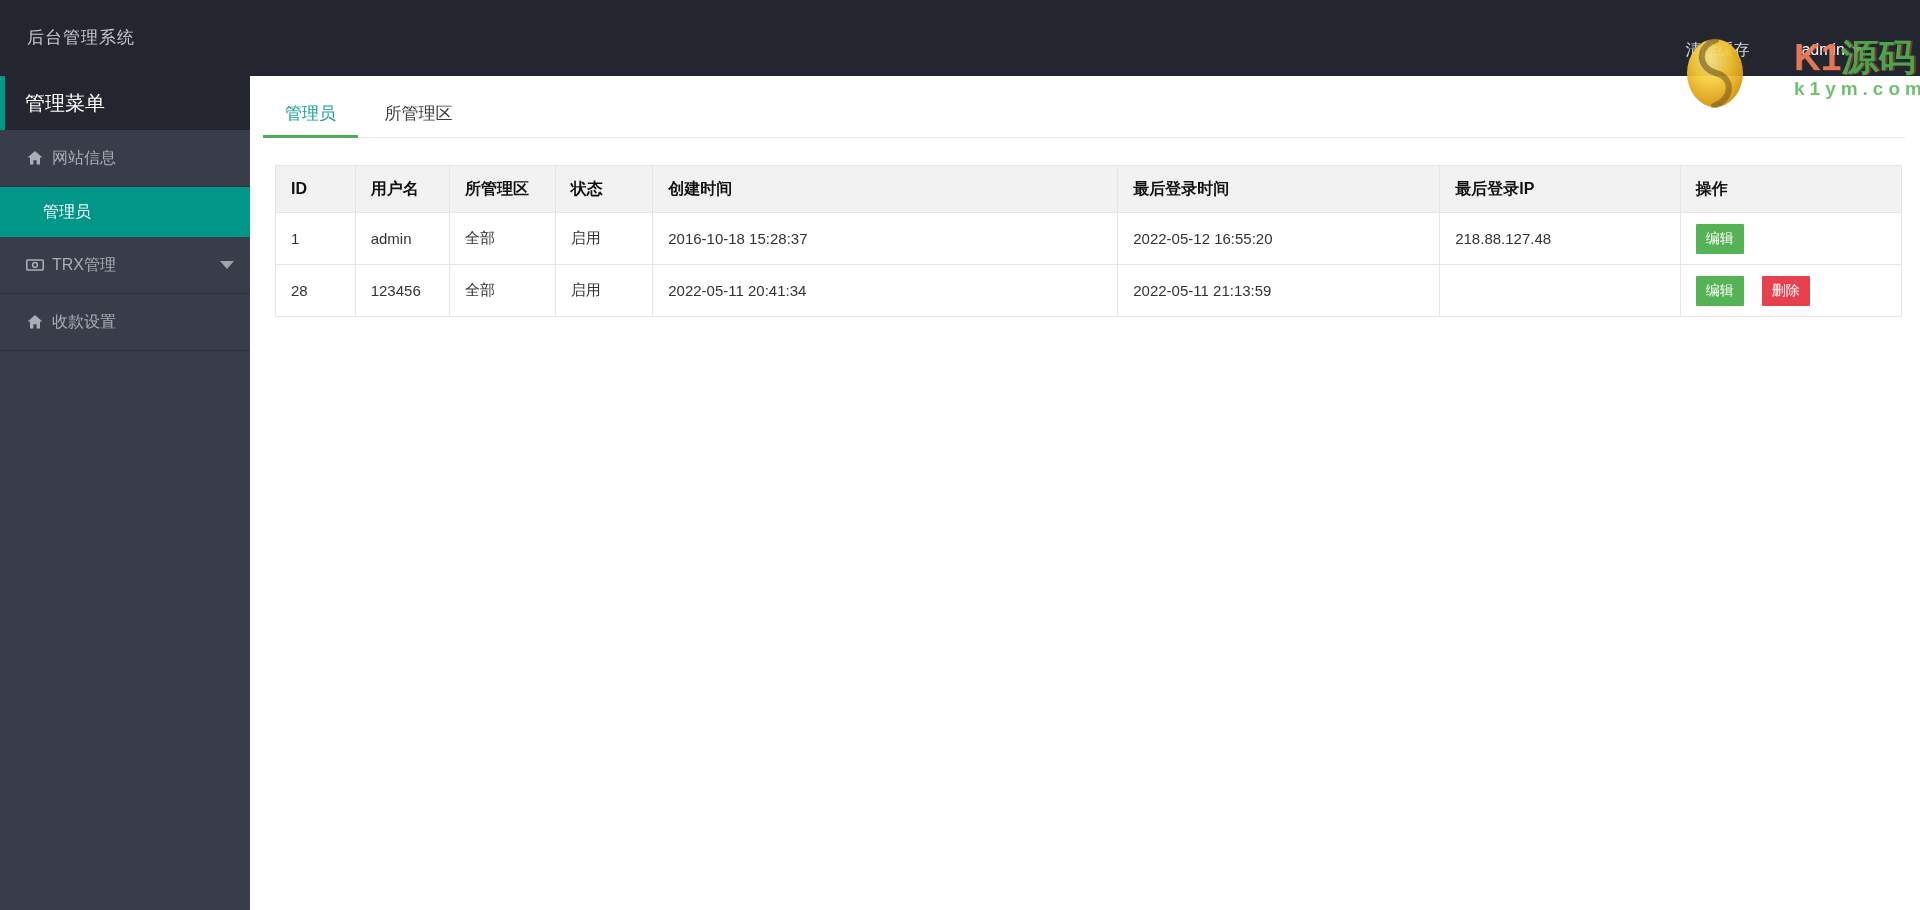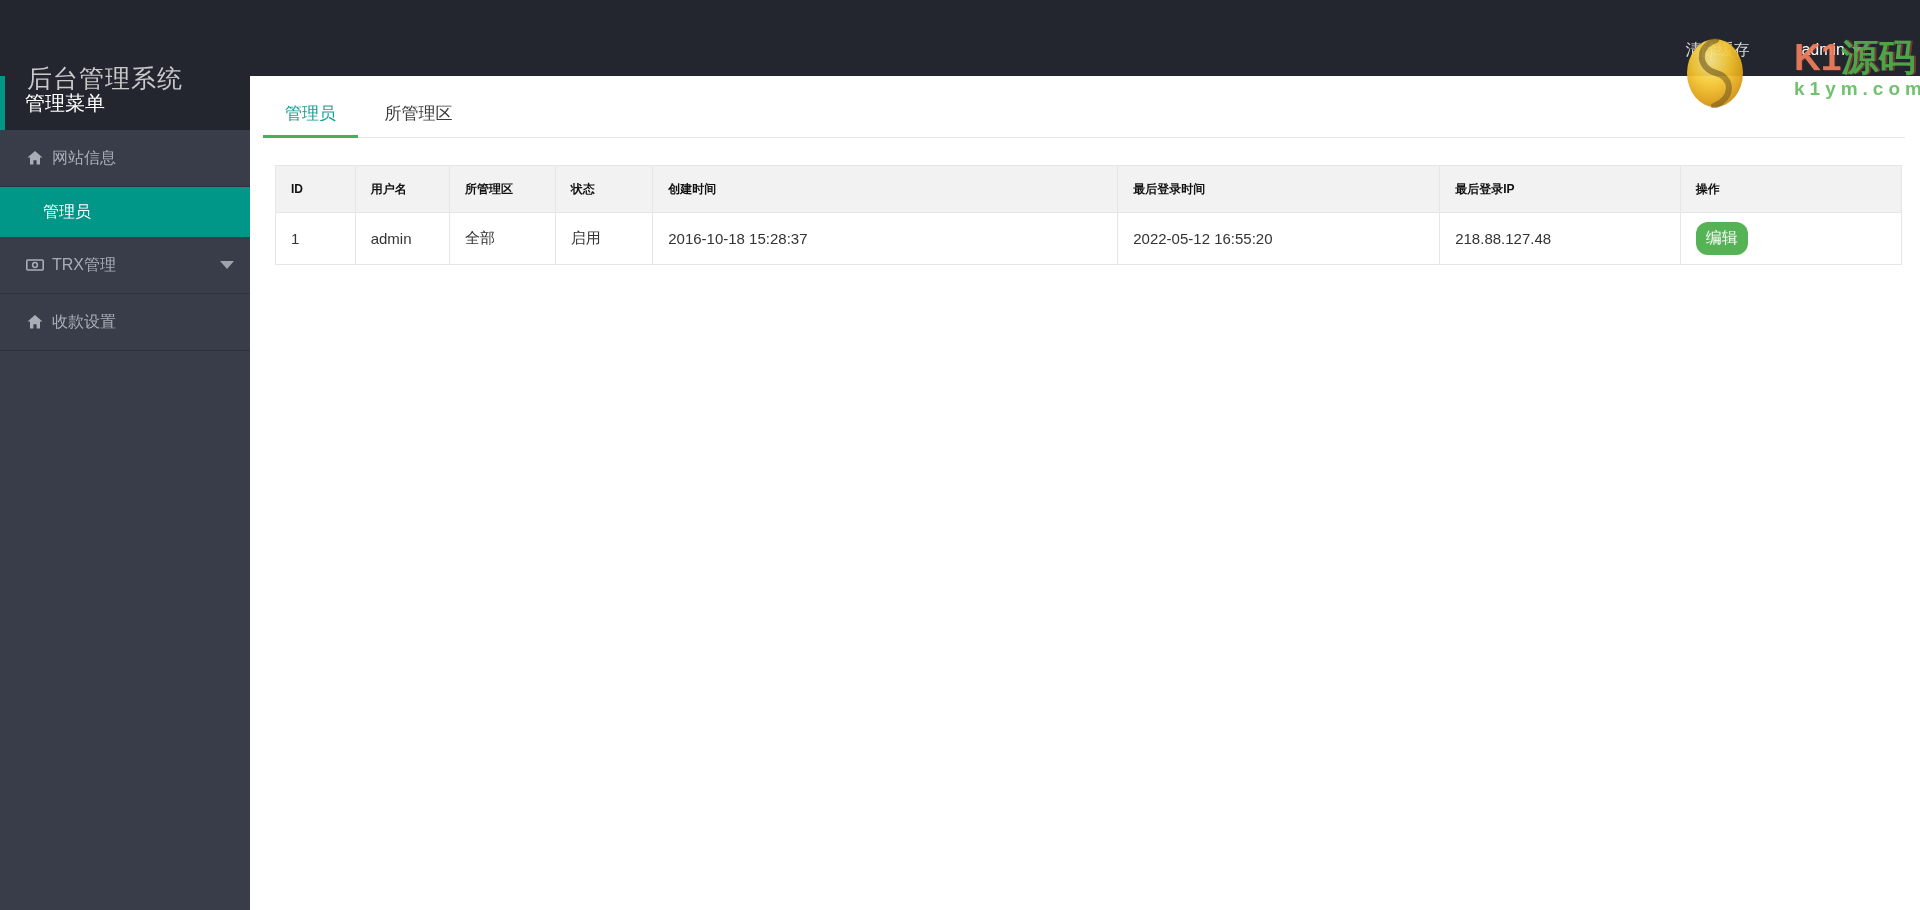--- a/index.html
+++ b/index.html
@@ -4,21 +4,21 @@
 <style>
   * { margin:0; padding:0; box-sizing:border-box; }
   html,body { width:1920px; height:910px; overflow:hidden; background:#fff;
     font-family:"Liberation Sans","DejaVu Sans",sans-serif; }
   body { position:relative; }
 
   
   .topbar { position:absolute; left:0; top:0; width:1920px; height:76px;
     background:#23262e; z-index:5; }
   .topbar-title { position:absolute; left:27px; top:0; line-height:76px;
-    font-size:25px; color:#c8c9cb; letter-spacing:1px;margin-top:40px; }
+    font-size:17px; color:#c8c9cb; letter-spacing:1px; }
   .topbar-right { position:absolute; right:58px; top:0; height:100px;
     display:flex; align-items:center; gap:52px; }
   .clear-cache { font-size:16px; color:#d6d7d9; cursor:pointer; text-decoration:none; }
   .admin-box { display:flex; align-items:center; font-size:16px; color:#fff; cursor:pointer; }
   .caret-down-sm { width:0; height:0; border-left:5px solid transparent;
     border-right:5px solid transparent; border-top:6px solid #9aa0a6; margin-left:7px; }
 
   
   .watermark { position:absolute; left:1686px; top:38px; z-index:50;
     display:flex; align-items:flex-start; opacity:.93; pointer-events:none;gap:40px; }
@@ -51,25 +51,25 @@
   .main { position:absolute; left:250px; top:76px; width:1670px; height:834px; background:#fff; }
   .tabbar { margin:14px 15px 0 13px; border-bottom:1px solid #e8e8e8; height:48px; }
   .tab { display:inline-block; vertical-align:top; position:relative; height:47px;
     line-height:47px; padding:0 22px; font-size:17px; color:#3a3a3a; cursor:pointer; }
   .tab.active { color:#12a095; }
   .tab.active::after { content:""; position:absolute; left:0; right:0; bottom:-1px;
     height:3px; background:#4cae5c; }
 
   table.grid { margin:27px 18px 0 25px; width:1627px; border-collapse:collapse; table-layout:fixed; }
   .grid th { height:47px; padding:0 15px; text-align:left; background:#f2f2f2;
-    border:1px solid #e6e6e6; font-size:12px; font-weight:700; color:#111; }
+    border:1px solid #e6e6e6; font-size:16px; font-weight:700; color:#111; }
   .grid td { height:52px; padding:0 15px; border:1px solid #e6e6e6;
     font-size:15px; color:#333; background:#fff; }
-  .btn { display:inline-block; border:none; padding:6px 10px; border-radius:12px;
-    color:#fff; font-size:16px; cursor:pointer;
+  .btn { display:inline-block; border:none; padding:6px 10px; border-radius:1px;
+    color:#fff; font-size:14px; cursor:pointer;
     font-family:"Liberation Sans","DejaVu Sans",sans-serif; }
   .btn-edit { background:#55b255; margin-right:18px; }
   .btn-del { background:#e7414e; }
 </style>
 </head>
 <body>
 
 <div class="topbar">
   <div class="topbar-title">后台管理系统</div>
   <div class="topbar-right">
@@ -167,15 +167,25 @@
         <tr>
           <td>1</td>
           <td>admin</td>
           <td>全部</td>
           <td>启用</td>
           <td>2016-10-18 15:28:37</td>
           <td>2022-05-12 16:55:20</td>
           <td>218.88.127.48</td>
           <td><button class="btn btn-edit">编辑</button></td>
         </tr>
+        <tr>
+          <td>28</td>
+          <td>123456</td>
+          <td>全部</td>
+          <td>启用</td>
+          <td>2022-05-11 20:41:34</td>
+          <td>2022-05-11 21:13:59</td>
+          <td></td>
+          <td><button class="btn btn-edit">编辑</button><button class="btn btn-del">删除</button></td>
+        </tr>
       </tbody>
   </table>
 </div>
 
 </body></html>

